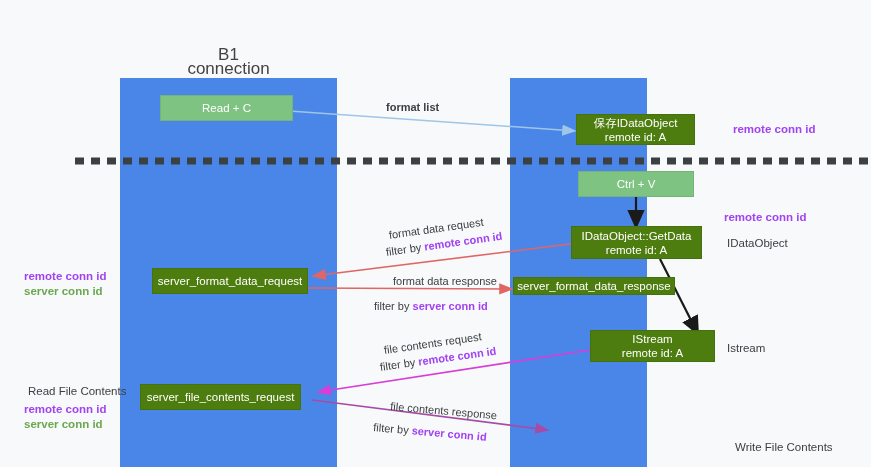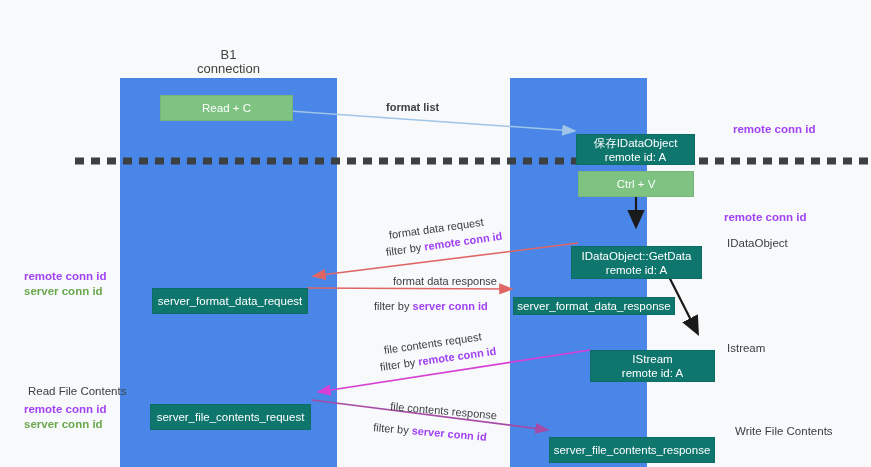--- a/index.html
+++ b/index.html
@@ -26,21 +26,21 @@
   .lane {
     position: absolute;
     background: #4a86e8;
   }
   .lane-b1 { left: 120px; top: 78px; width: 217px; height: 389px; }
   .lane-a1 { left: 510px; top: 78px; width: 137px; height: 389px; }
   .hdr {
     position: absolute;
     text-align: center;
     color: #434343;
-    font-size: 13px;
+    font-size: 17px;
     line-height: 14px;
     white-space: pre-line;
   }
   .title {
     position: absolute;
     left: 0;
     top: 8px;
     width: 871px;
     text-align: center;
     color: #434343;
@@ -56,21 +56,21 @@
     align-items: center;
     justify-content: center;
     color: #ffffff;
     font-size: 11.5px;
     line-height: 14px;
     text-align: center;
     white-space: pre-line;
     border: 1px solid rgba(0,0,0,0.08);
   }
   .node.green { background: #7fc383; }
-  .node.orange { background: #0f766e; margin-top: 20px; }
+  .node.orange { background: #4d7c0f; }
   .edge-label {
     position: absolute;
     color: #3c4043;
     font-size: 11px;
     line-height: 14px;
     white-space: nowrap;
   }
   .edge-label .purple { color: #a142f4; font-weight: bold; }
   .side-label {
     position: absolute;
@@ -142,23 +142,22 @@
   <div class="node orange" style="left:571px; top:226px; width:131px; height:33px;">IDataObject::GetData
 remote id: A</div>
 
   <div class="node orange" style="left:152px; top:268px; width:156px; height:26px;">server_format_data_request</div>
 
   <div class="node orange" style="left:513px; top:277px; width:162px; height:18px;">server_format_data_response</div>
 
   <div class="node orange" style="left:590px; top:330px; width:125px; height:32px;">IStream
 remote id: A</div>
 
-  <div class="node orange" style="left:150px; top:384px; width:161px; height:26px;">server_file_contents_request</div>
-
-  <div class="node orange" style="left:549px; top:417px; width:166px; height:26px;">server_file_contents_response</div>
+  <div class="node orange" style="left:140px; top:384px; width:161px; height:26px;">server_file_contents_request</div>
+
 
   <div class="edge-label" style="left:386px; top:100px;font-weight:bold;">format list</div>
 
   <div class="edge-label rot-up" style="left:388px; top:228px;">
     <span>format data request</span>
   </div>
   <div class="edge-label rot-up" style="left:385px; top:245px;">
     <span>filter by </span><span class="purple">remote conn id</span>
   </div>
 
@@ -182,21 +181,21 @@
   </div>
 
   <div class="side-label purple" style="left:733px; top:122px;">remote conn id</div>
 
   <div class="side-label purple" style="left:724px; top:210px;">remote conn id</div>
 
   <div class="side-label" style="left:727px; top:236px;">IDataObject</div>
 
   <div class="side-label" style="left:727px; top:341px;">Istream</div>
 
-  <div class="side-label" style="left:735px; top:424px;">Write File Contents</div>
+  <div class="side-label" style="left:735px; top:440px;">Write File Contents</div>
 
   <div class="side-label purple" style="left:24px; top:269px;">remote conn id</div>
   <div class="side-label green" style="left:24px; top:284px;">server conn id</div>
 
   <div class="side-label" style="left:28px; top:384px;">Read File Contents</div>
   <div class="side-label purple" style="left:24px; top:402px;">remote conn id</div>
   <div class="side-label green" style="left:24px; top:417px;">server conn id</div>
 
 </div>
 

